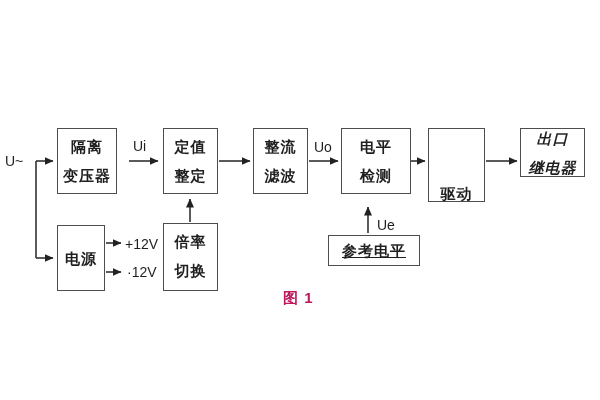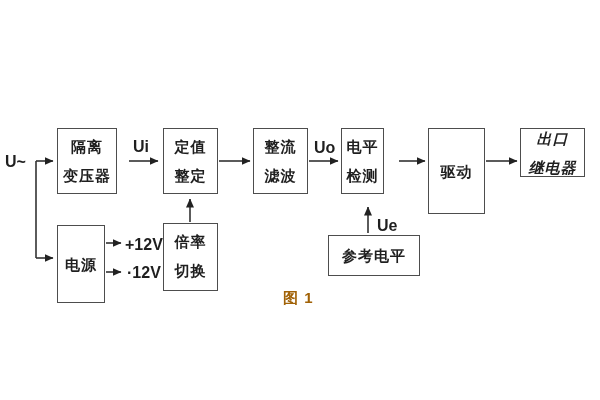--- a/index.html
+++ b/index.html
@@ -10,39 +10,39 @@
   #wires{position:absolute;left:0;top:0;width:600px;height:400px;}
   .box{
     position:absolute;border:1.5px solid #4d4d4d;background:#fff;
     display:flex;flex-direction:column;align-items:center;justify-content:center;
     gap:14px;font-size:15px;font-weight:600;color:#1f1f1f;line-height:1;
     letter-spacing:1px;box-sizing:border-box;
   }
   #b-isolation{left:57px;top:128px;width:60px;height:66px;}
   #b-setting{left:163px;top:128px;width:55px;height:66px;}
   #b-rectifier{left:253px;top:128px;width:55px;height:66px;}
-  #b-level{left:341px;top:128px;width:43px;height:66px;}
-  #b-drive{left:428px;top:128px;width:57px;height:86px;}
+  #b-level{left:341px;top:128px;width:70px;height:66px;}
+  #b-drive{left:428px;top:128px;width:57px;height:74px;justify-content:flex-end;}
   #b-relay{left:520px;top:128px;width:65px;height:49px;font-style:italic;}
-  #b-power{left:57px;top:225px;width:48px;height:78px;}
+  #b-power{left:57px;top:225px;width:48px;height:66px;}
   #b-ratio{left:163px;top:223px;width:55px;height:68px;font-family:Liberation Serif, serif;}
-  #b-reference{left:328px;top:235px;width:92px;height:41px;}
+  #b-reference{left:328px;top:235px;width:92px;height:31px;text-decoration:underline;}
   .sig{
-    position:absolute;font-size:16px;font-weight:700;color:#1f1f1f;line-height:1;
+    position:absolute;font-size:14px;font-weight:400;color:#1f1f1f;line-height:1;
     white-space:nowrap;
   }
   #l-uin{left:5px;top:154px;}
   #l-ui{left:133px;top:139px;}
   #l-uo{left:314px;top:140px;}
   #l-ue{left:377px;top:211px;margin-top:7px;}
   #l-p12{left:125px;top:237px;text-align:center;}
   #l-n12{left:127px;top:265px;}
   #caption{
     position:absolute;left:283px;top:289px;font-size:15px;font-weight:600;
-    color:#a16207;letter-spacing:1px;
+    color:#be185d;letter-spacing:1px;
   }
 </style>
 </head>
 <body>
 
 <div id="stage">
 
   <svg id="wires" viewBox="0 0 600 400" xmlns="http://www.w3.org/2000/svg">
     <defs>
       <marker id="ah" markerUnits="userSpaceOnUse" markerWidth="9" markerHeight="8" refX="8.5" refY="4" orient="auto">

